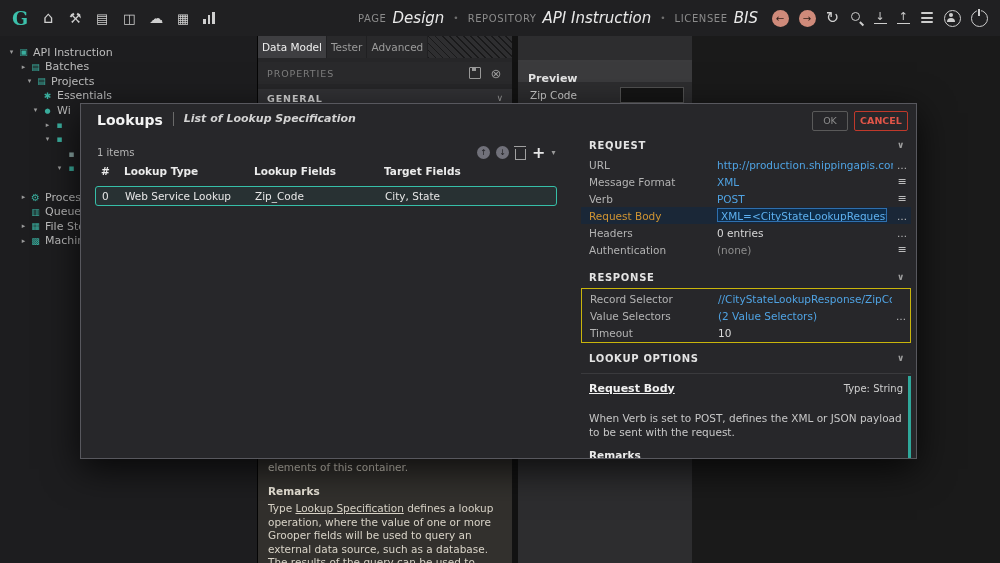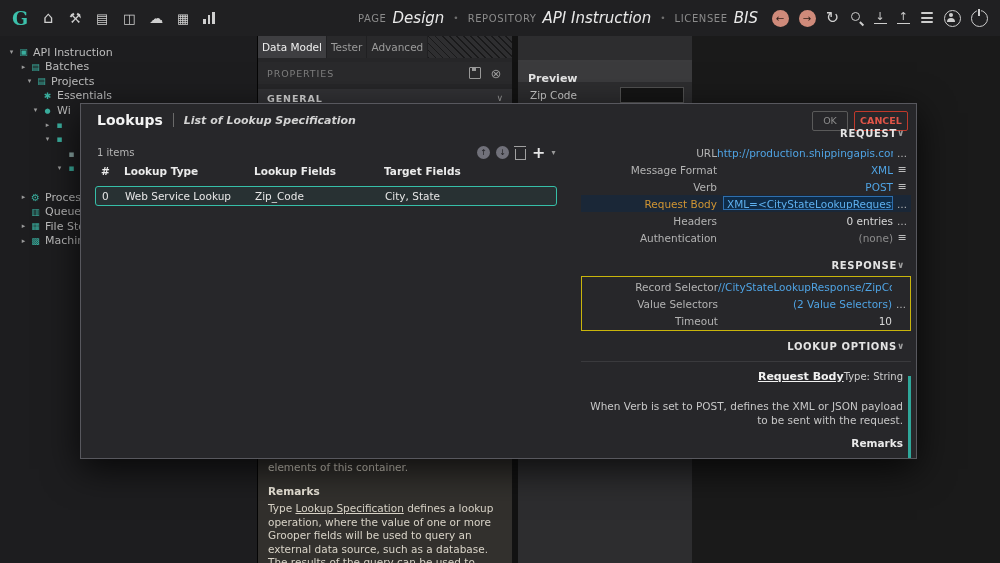--- a/index.html
+++ b/index.html
@@ -83,21 +83,21 @@
   .pvheader{position:absolute;left:0;top:24px;width:174px;height:22px;background:rgba(255,255,255,0.07);line-height:22px;
     padding:8px 10px;box-sizing:border-box;font-size:11px;font-weight:bold;color:#e5e5e5;}
   .pvlabel{position:absolute;left:12px;top:53px;font-size:10.5px;color:#c9c9c9;}
   .pvinput{position:absolute;left:102px;top:51px;width:62px;height:14px;background:#151515;border:1px solid #515151;}
   .workspace{position:absolute;left:692px;top:36px;width:308px;height:527px;background:#1a1a1a;}
   .seam{position:absolute;left:512px;top:36px;width:6px;height:527px;background:#121212;}
 
   
   .modal{position:absolute;left:80px;top:103px;width:837px;height:356px;background:#27272a;border:1px solid #58585e;
     box-shadow:0 10px 34px rgba(0,0,0,0.75);box-sizing:border-box;overflow:hidden;}
-  .mtitle{position:absolute;left:16px;top:8px;display:flex;align-items:center;gap:10px;}
+  .mtitle{position:absolute;left:16px;top:8px;display:flex;gap:10px;}
   .mtitle .t{font-size:14px;font-weight:bold;color:#f3f3f3;}
   .vsep{width:1px;height:14px;background:#6a6a6a;}
   .mtitle .sub{font-size:11px;font-style:italic;font-weight:bold;color:#d3d3d3;}
   .okbtn{position:absolute;right:68px;top:7px;width:34px;height:18px;border:1px solid #5a5a5a;border-radius:2px;
     color:#8b8b8b;font-size:9.5px;line-height:18px;text-align:center;}
   .cancelbtn{position:absolute;right:8px;top:7px;width:52px;height:18px;border:1px solid #c0392b;border-radius:2px;
     color:#e05548;font-size:9.5px;line-height:18px;text-align:center;font-weight:bold;}
   .items-label{position:absolute;left:16px;top:43px;font-size:10px;color:#b5b5b5;}
   .mtoolbar{position:absolute;left:396px;top:39px;display:flex;align-items:center;gap:6px;}
   .circ2{width:13px;height:13px;border-radius:50%;background:#71717a;color:#1d1d1f;font-size:8px;line-height:13px;text-align:center;}
@@ -107,21 +107,21 @@
   .plus::before{content:"+";font-size:16px;font-weight:bold;color:#e6e6e6;}
   .caret{font-size:8px;color:#9a9a9a;}
   .caret::before{content:"▾";}
   .thead{position:absolute;left:16px;top:61px;width:462px;height:15px;font-size:10.5px;font-weight:bold;color:#ebebeb;}
   .thead span{position:absolute;top:0;}
   .selrow{position:absolute;left:14px;top:82px;width:462px;height:20px;border:1px solid #36bfa8;border-radius:3px;
     background:rgba(54,191,168,0.07);font-size:10.5px;color:#e6e6e6;box-sizing:border-box;}
   .selrow span{position:absolute;top:0;line-height:18px;}
 
   
-  .pgrid{position:absolute;left:500px;top:20px;width:330px;text-align:right;}
+  .pgrid{position:absolute;left:500px;top:32px;width:330px;}
   .pg-sec{display:flex;align-items:center;height:18px;padding:0 6px 0 8px;font-size:10px;font-weight:bold;
     letter-spacing:0.7px;color:#e4e4e4;margin-bottom:2px;}
   .pg-sec .ttl{flex:1;}
   .pg-row{display:flex;align-items:center;height:17px;padding-left:8px;font-size:10.5px;}
   .pg-label{width:128px;flex-shrink:0;color:#b3b3b3;white-space:nowrap;}
   .pg-value{flex:1;white-space:nowrap;overflow:hidden;}
   .pg-ctl{width:18px;text-align:center;color:#bcbcbc;flex-shrink:0;}
   .ctl-dots::before{content:"…";font-size:10px;}
   .ctl-menu::before{content:"≡";font-size:11px;}
   .v-blue{color:#4fa3e3;} .v-plain{color:#d8d8d8;} .v-muted{color:#8d8d8d;}

